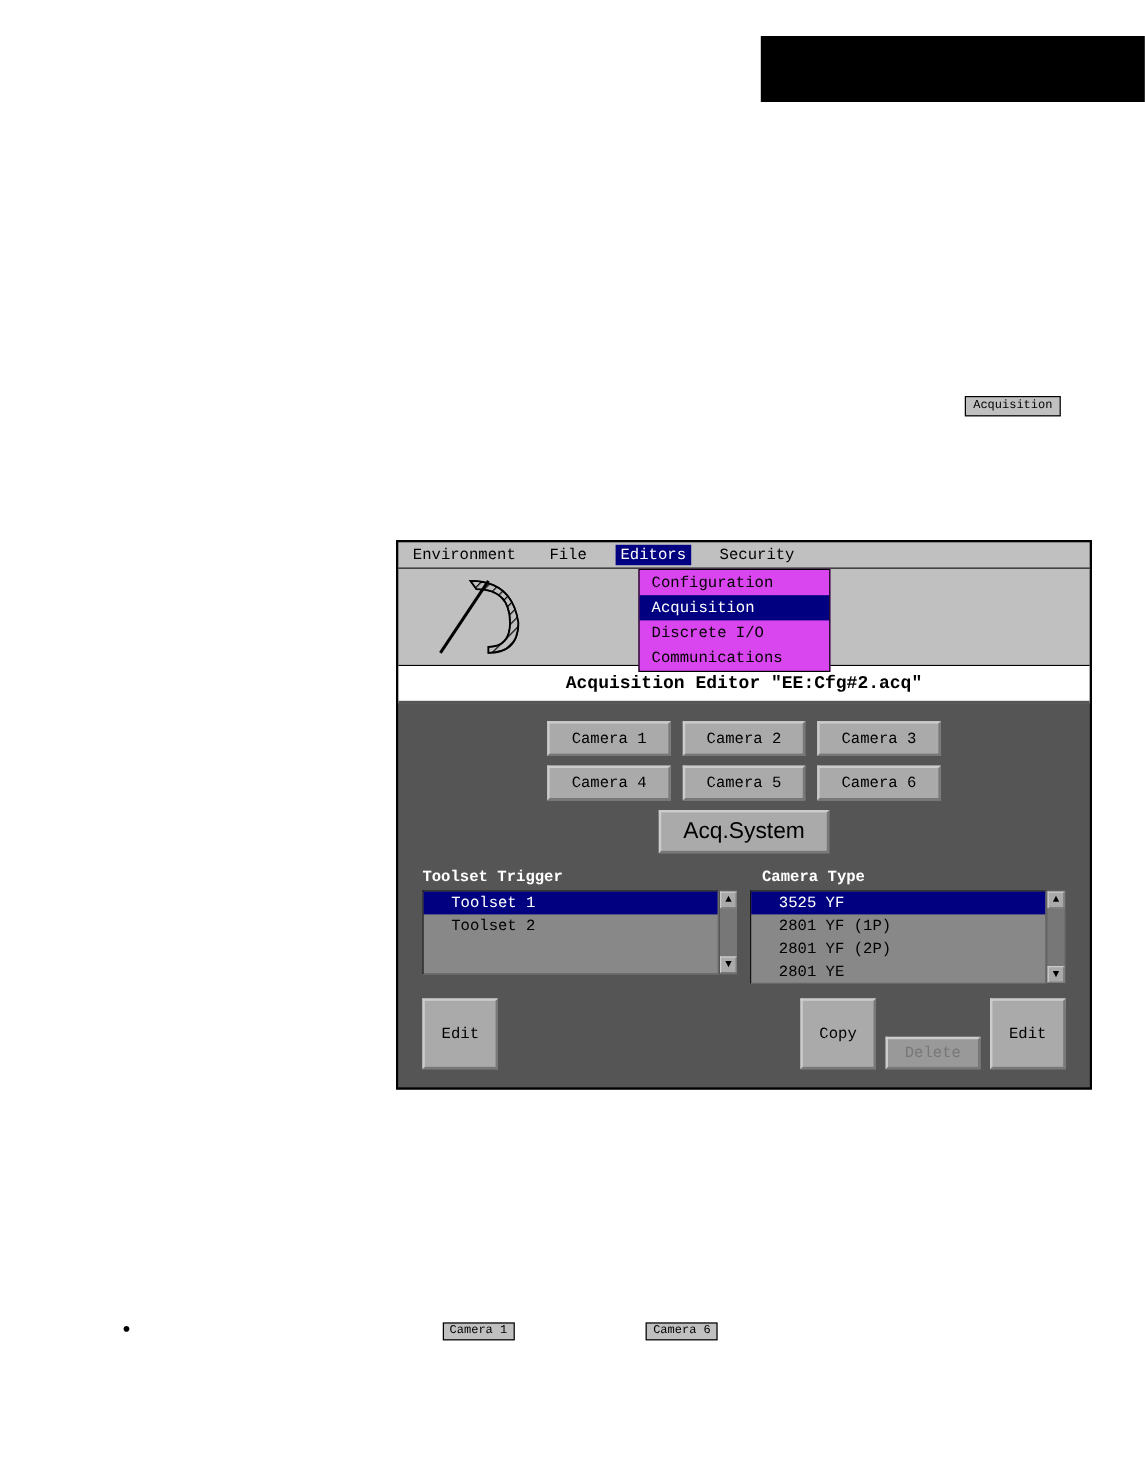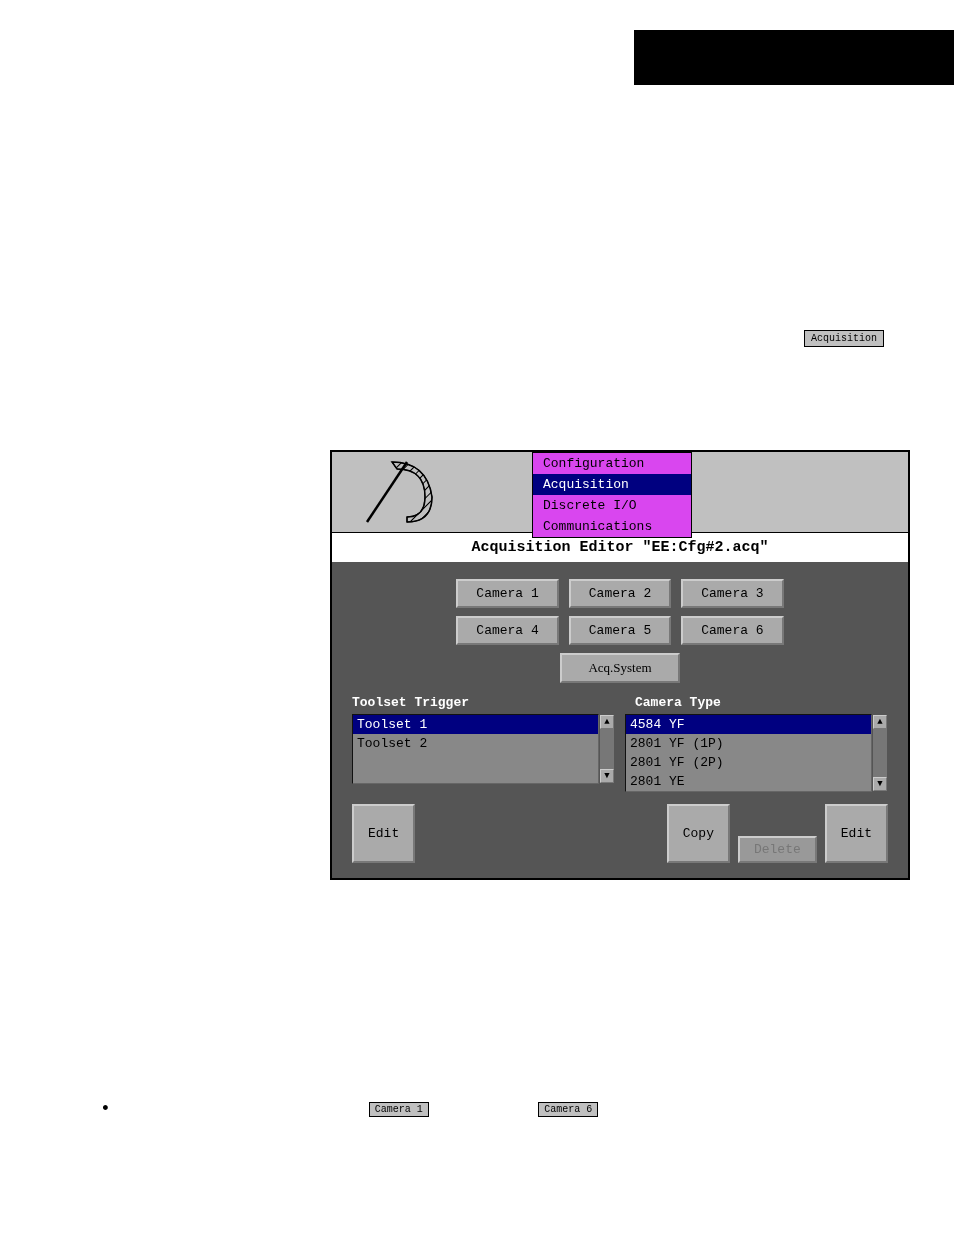--- a/index.html
+++ b/index.html
@@ -141,22 +141,22 @@
       cursor: pointer;
       min-width: 90px;
       text-align: center;
       color: #000;
     }
 
     .acq-system-btn {
       background: #aaaaaa;
       border: 2px outset #cccccc;
       padding: 5px 18px;
-      font-size: 13px;
-      font-family: Liberation Serif, serif;
+      font-size: 19px;
+      font-family: Liberation Sans, sans-serif;
       cursor: pointer;
       min-width: 120px;
       text-align: center;
       color: #000;
       display: block;
       margin: 0 auto 12px auto;
     }
 
     
     .lists-section {
@@ -172,21 +172,21 @@
 
     .list-box {
       background: #888888;
       border: 1px inset #666;
       min-height: 70px;
       font-size: 13px;
       font-family: 'Courier New', Courier, monospace;
     }
 
     .list-item {
-      padding: 2px 4px;
+      padding: 2px 23px;
       cursor: pointer;
       color: #000;
     }
 
     .list-item.selected {
       background: #000080;
       color: #ffffff;
     }
 
     .list-with-scroll {
@@ -310,20 +310,26 @@
 
 <div class="top-bar"></div>
 
 <div class="acq-button-top">
   <span>Acquisition</span>
 </div>
 
 <div class="main-dialog">
 
   <div style="position:relative;">
+    <div class="menu-bar">
+      <span class="menu-item">Environment</span>
+      <span class="menu-item">File</span>
+      <span class="menu-item active">Editors</span>
+      <span class="menu-item">Security</span>
+    </div>
 
     <div class="logo-area">
 
       <svg class="logo-svg" viewBox="0 0 100 70">
 
         <defs>
           <pattern id="hatch" patternUnits="userSpaceOnUse" width="6" height="6" patternTransform="rotate(45)">
             <line x1="0" y1="0" x2="0" y2="6" stroke="#000" stroke-width="2"></line>
           </pattern>
         </defs>
@@ -380,21 +386,21 @@
             <div class="scroll-arrow">▲</div>
             <div class="scroll-track"></div>
             <div class="scroll-arrow">▼</div>
           </div>
         </div>
       </div>
 
       <div class="list-container">
         <div class="list-with-scroll">
           <div class="list-box" style="flex:1;">
-            <div class="list-item selected">4584 YF</div>
+            <div class="list-item selected">3525 YF</div>
             <div class="list-item">2801 YF (1P)</div>
             <div class="list-item">2801 YF (2P)</div>
             <div class="list-item">2801 YE</div>
           </div>
           <div class="scrollbar">
             <div class="scroll-arrow">▲</div>
             <div class="scroll-track"></div>
             <div class="scroll-arrow">▼</div>
           </div>
         </div>

